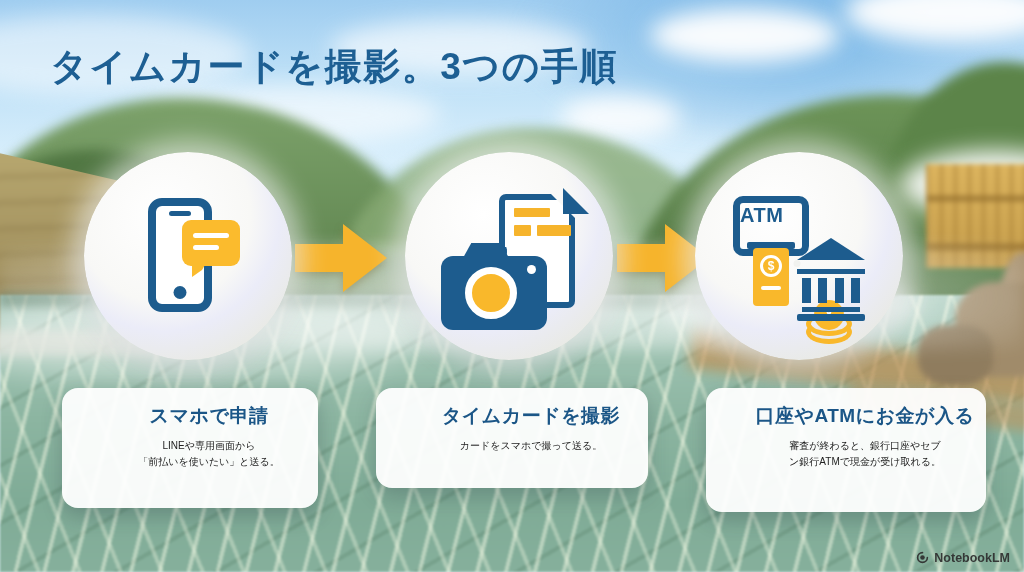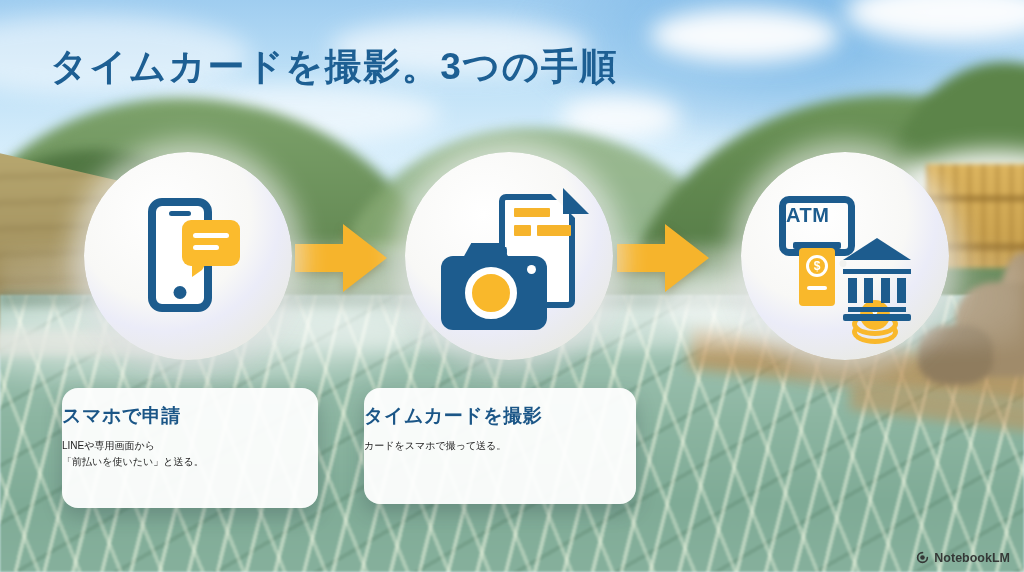--- a/index.html
+++ b/index.html
@@ -71,21 +71,21 @@
 
   
   .arrow{position:absolute;top:218px;width:92px;height:80px;filter:drop-shadow(0 3px 4px rgba(90,65,0,.25));}
   .a1{left:295px;}
   .a2{left:617px;}
 
   
   .circle{position:absolute;top:152px;width:208px;height:208px;border-radius:50%;
     background:radial-gradient(circle at 38% 30%,#ffffff 0%,#f8f8f6 45%,#ebecf8 60%,#e9eae6 78%,#dddeda 100%);
     box-shadow:0 0 24px 12px rgba(255,255,255,.55),0 12px 26px rgba(50,70,75,.22);}
-  .c1{left:84px;}.c2{left:405px;}.c3{left:741px;}
+  .c1{left:84px;}.c2{left:405px;}.c3{left:695px;}
   .circle span,.circle div{position:absolute;}
 
   
   .phone{left:64px;top:46px;width:64px;height:114px;border:8px solid #1d5c8e;border-radius:14px;background:#fff;}
   .ph-speaker{top:5px;left:50%;transform:translateX(-50%);width:22px;height:5px;border-radius:3px;background:#1d5c8e;}
   .ph-home{bottom:5px;left:50%;transform:translateX(-50%);width:13px;height:13px;border-radius:50%;background:#1d5c8e;}
   .bubble{left:98px;top:68px;width:58px;height:46px;border-radius:9px;background:#fbbb2d;z-index:2;}
   .bubble::after{content:'';position:absolute;left:10px;bottom:-11px;width:0;height:0;
     border:7px solid transparent;border-top:12px solid #fbbb2d;border-left:10px solid #fbbb2d;}
   .bl{left:11px;height:5px;border-radius:2.5px;background:#fff;}
@@ -132,23 +132,23 @@
   .coins{left:106px;top:148px;width:56px;height:46px;z-index:1;}
   .coin-top{position:relative !important;display:flex;align-items:center;justify-content:center;
     width:30px;height:30px;margin:0 auto;border-radius:50%;background:#f9b82b;color:#fff;
     font-weight:800;font-size:16px;z-index:2;}
   .coin-arc{width:46px;height:24px;border:5px solid #f9b82b;border-radius:50%;border-top-color:transparent;background:transparent;}
   .ca1{left:5px;top:12px;}
   .ca2{left:5px;top:20px;}
 
   
   .card{position:absolute;top:388px;background:rgba(255,255,255,.94);border-radius:16px;
-    box-shadow:0 8px 20px rgba(40,60,70,.28);padding-top:15px;}
+    box-shadow:0 8px 20px rgba(40,60,70,.28);text-align:center;padding-top:15px;padding-left:38px;}
   .card1{left:62px;width:256px;height:120px;}
-  .card2{left:364px;width:272px;height:116px;}
+  .card2{left:376px;width:272px;height:100px;}
   .card3{left:706px;width:280px;height:124px;}
   .card-title{font-size:19px;font-weight:800;color:#1b5687;margin-bottom:9px;letter-spacing:.5px;}
   .card-body{font-size:10px;color:#222;line-height:1.62;}
 
   
   .watermark{position:absolute;right:14px;bottom:7px;display:flex;gap:5px;
     color:#2e2e2e;font-size:12.5px;font-weight:600;opacity:.92;}
   .wm-icon{width:13px;height:13px;}
 </style>
 </head>
@@ -279,20 +279,27 @@
       <div>LINEや専用画面から</div>
       <div>「前払いを使いたい」と送る。</div>
     </div>
   </div>
   <div class="card card2">
     <div class="card-title">タイムカードを撮影</div>
     <div class="card-body">
       <div>カードをスマホで撮って送る。</div>
     </div>
   </div>
+  <div class="card card3">
+    <div class="card-title">口座やATMにお金が入る</div>
+    <div class="card-body">
+      <div>審査が終わると、銀行口座やセブ</div>
+      <div>ン銀行ATMで現金が受け取れる。</div>
+    </div>
+  </div>
 
   <div class="watermark">
     <svg class="wm-icon" viewBox="0 0 24 24">
       <path d="M12 3a9 9 0 1 0 9 9" fill="none" stroke="#2e2e2e" stroke-width="3" stroke-linecap="round"></path>
       <circle cx="12" cy="12" r="4.2" fill="#2e2e2e"></circle>
     </svg>
     <span>NotebookLM</span>
   </div>
 
 </div>

